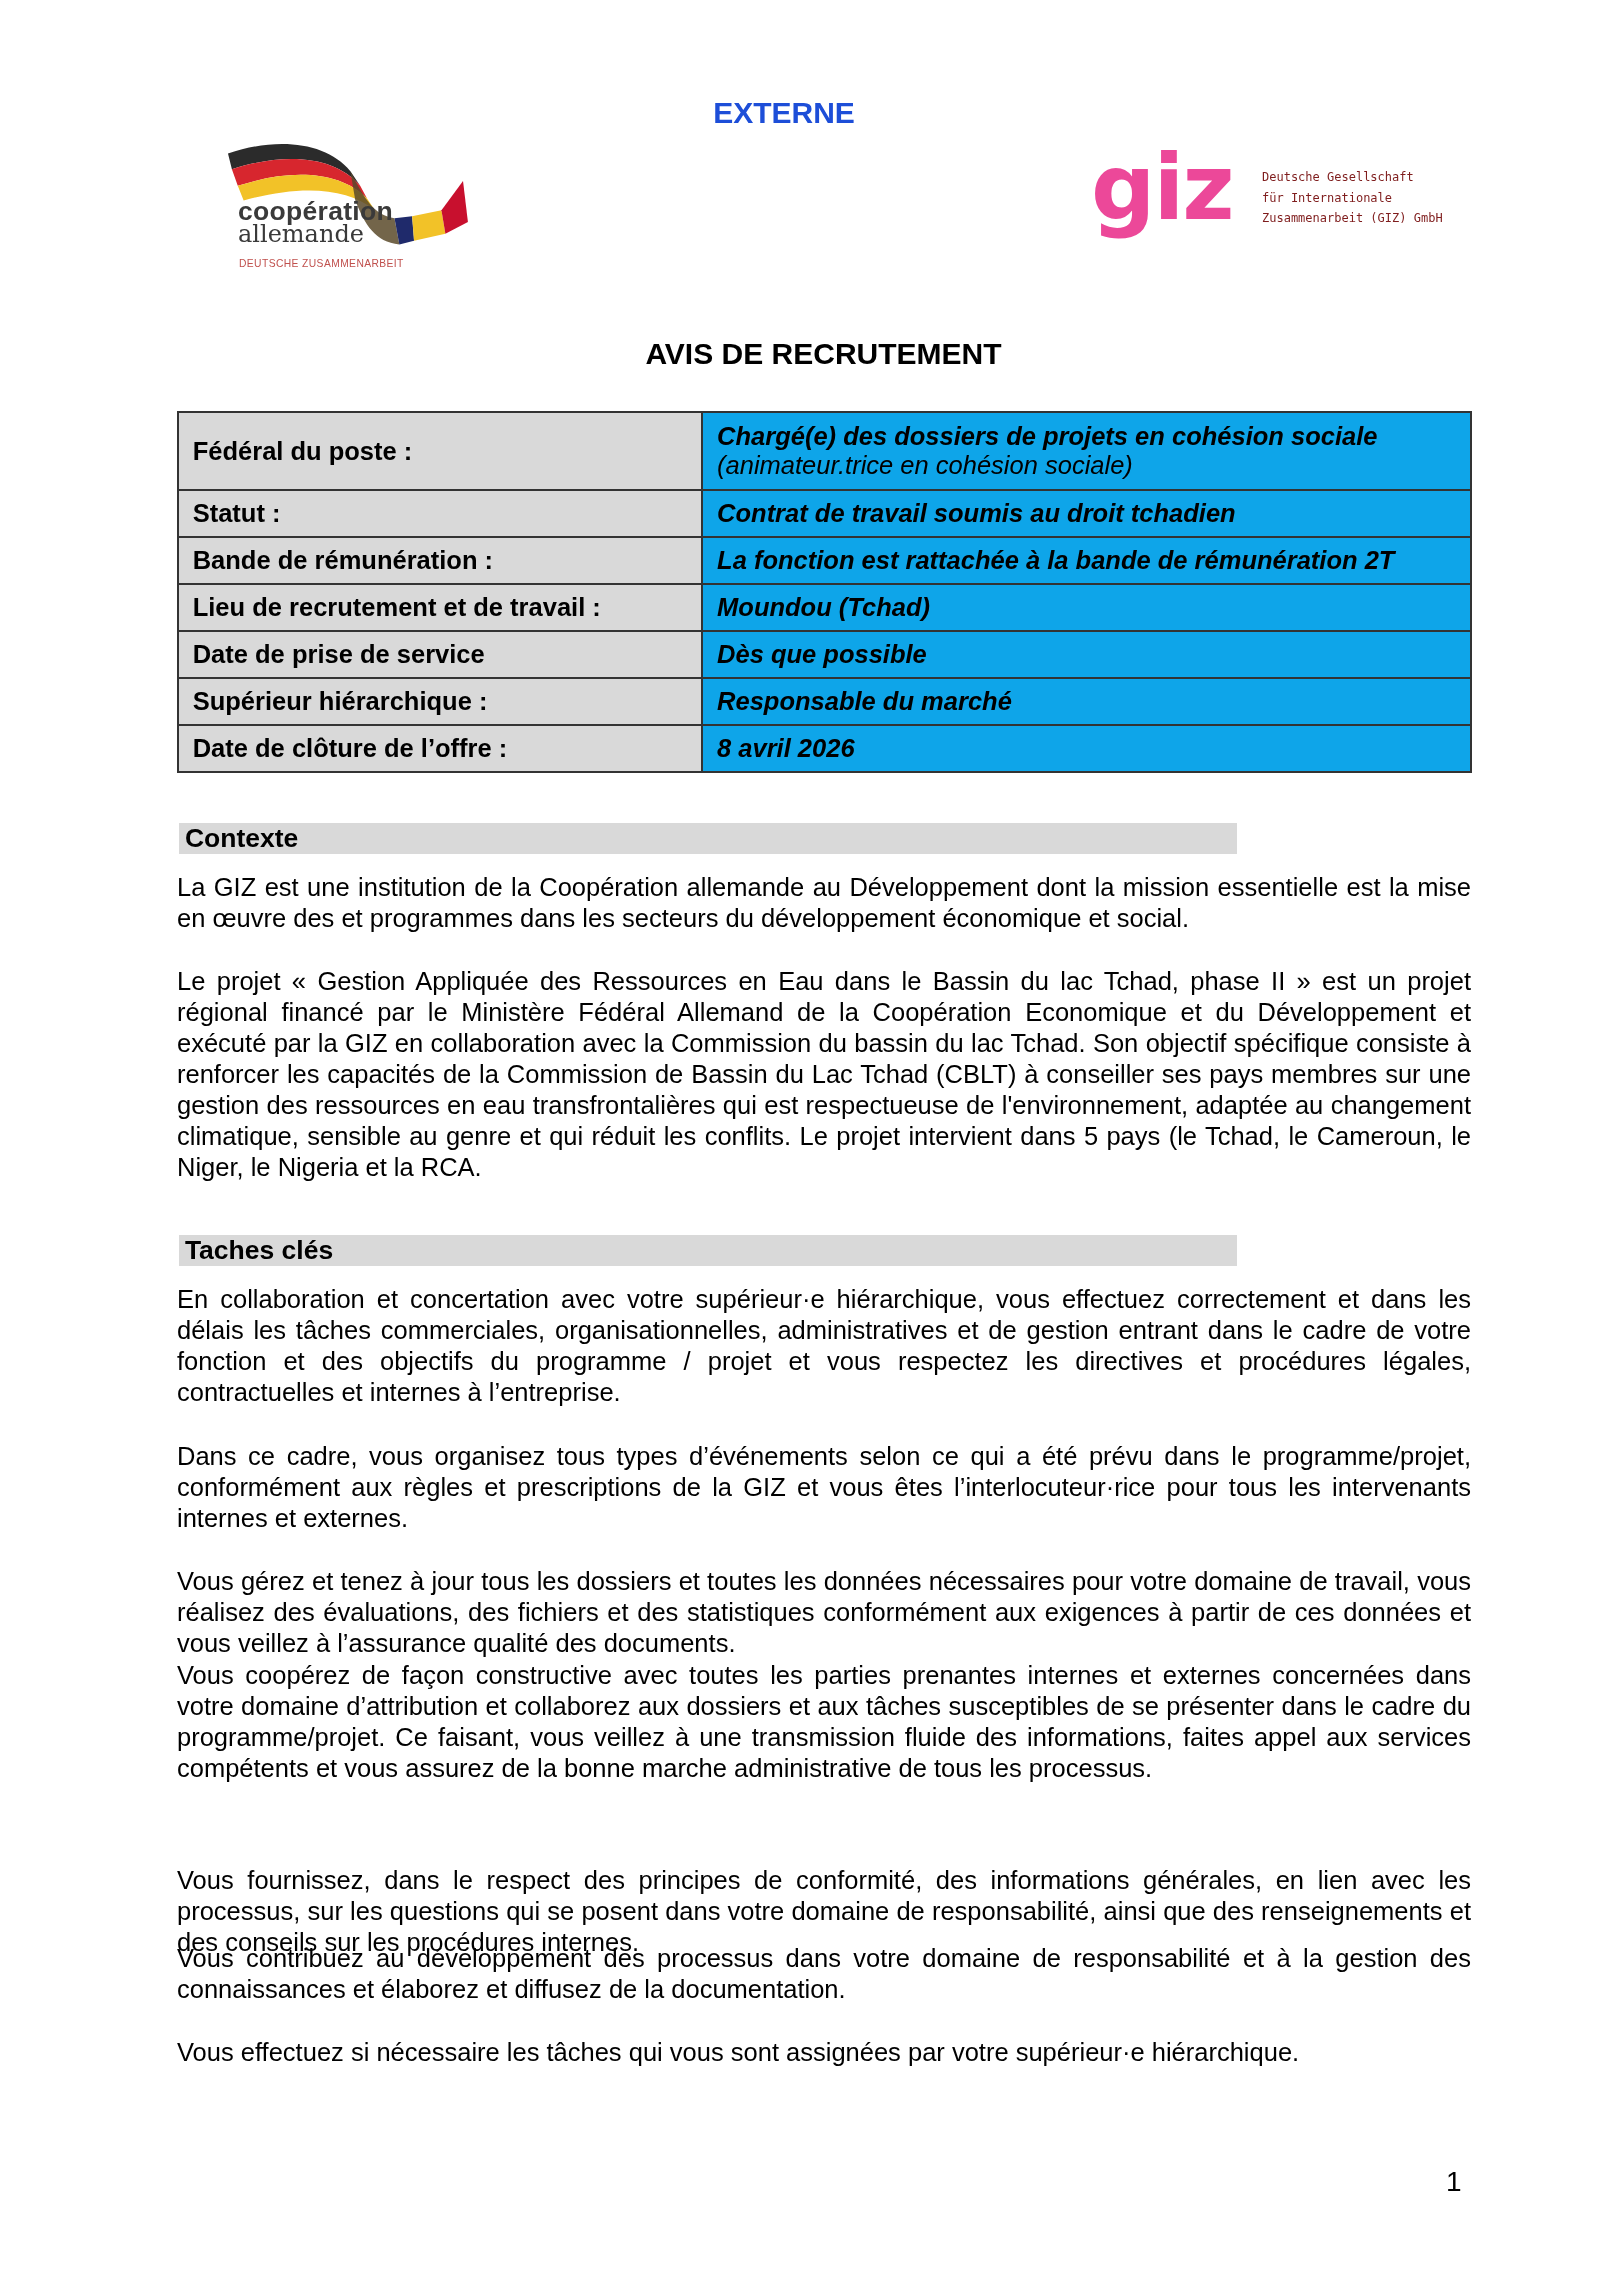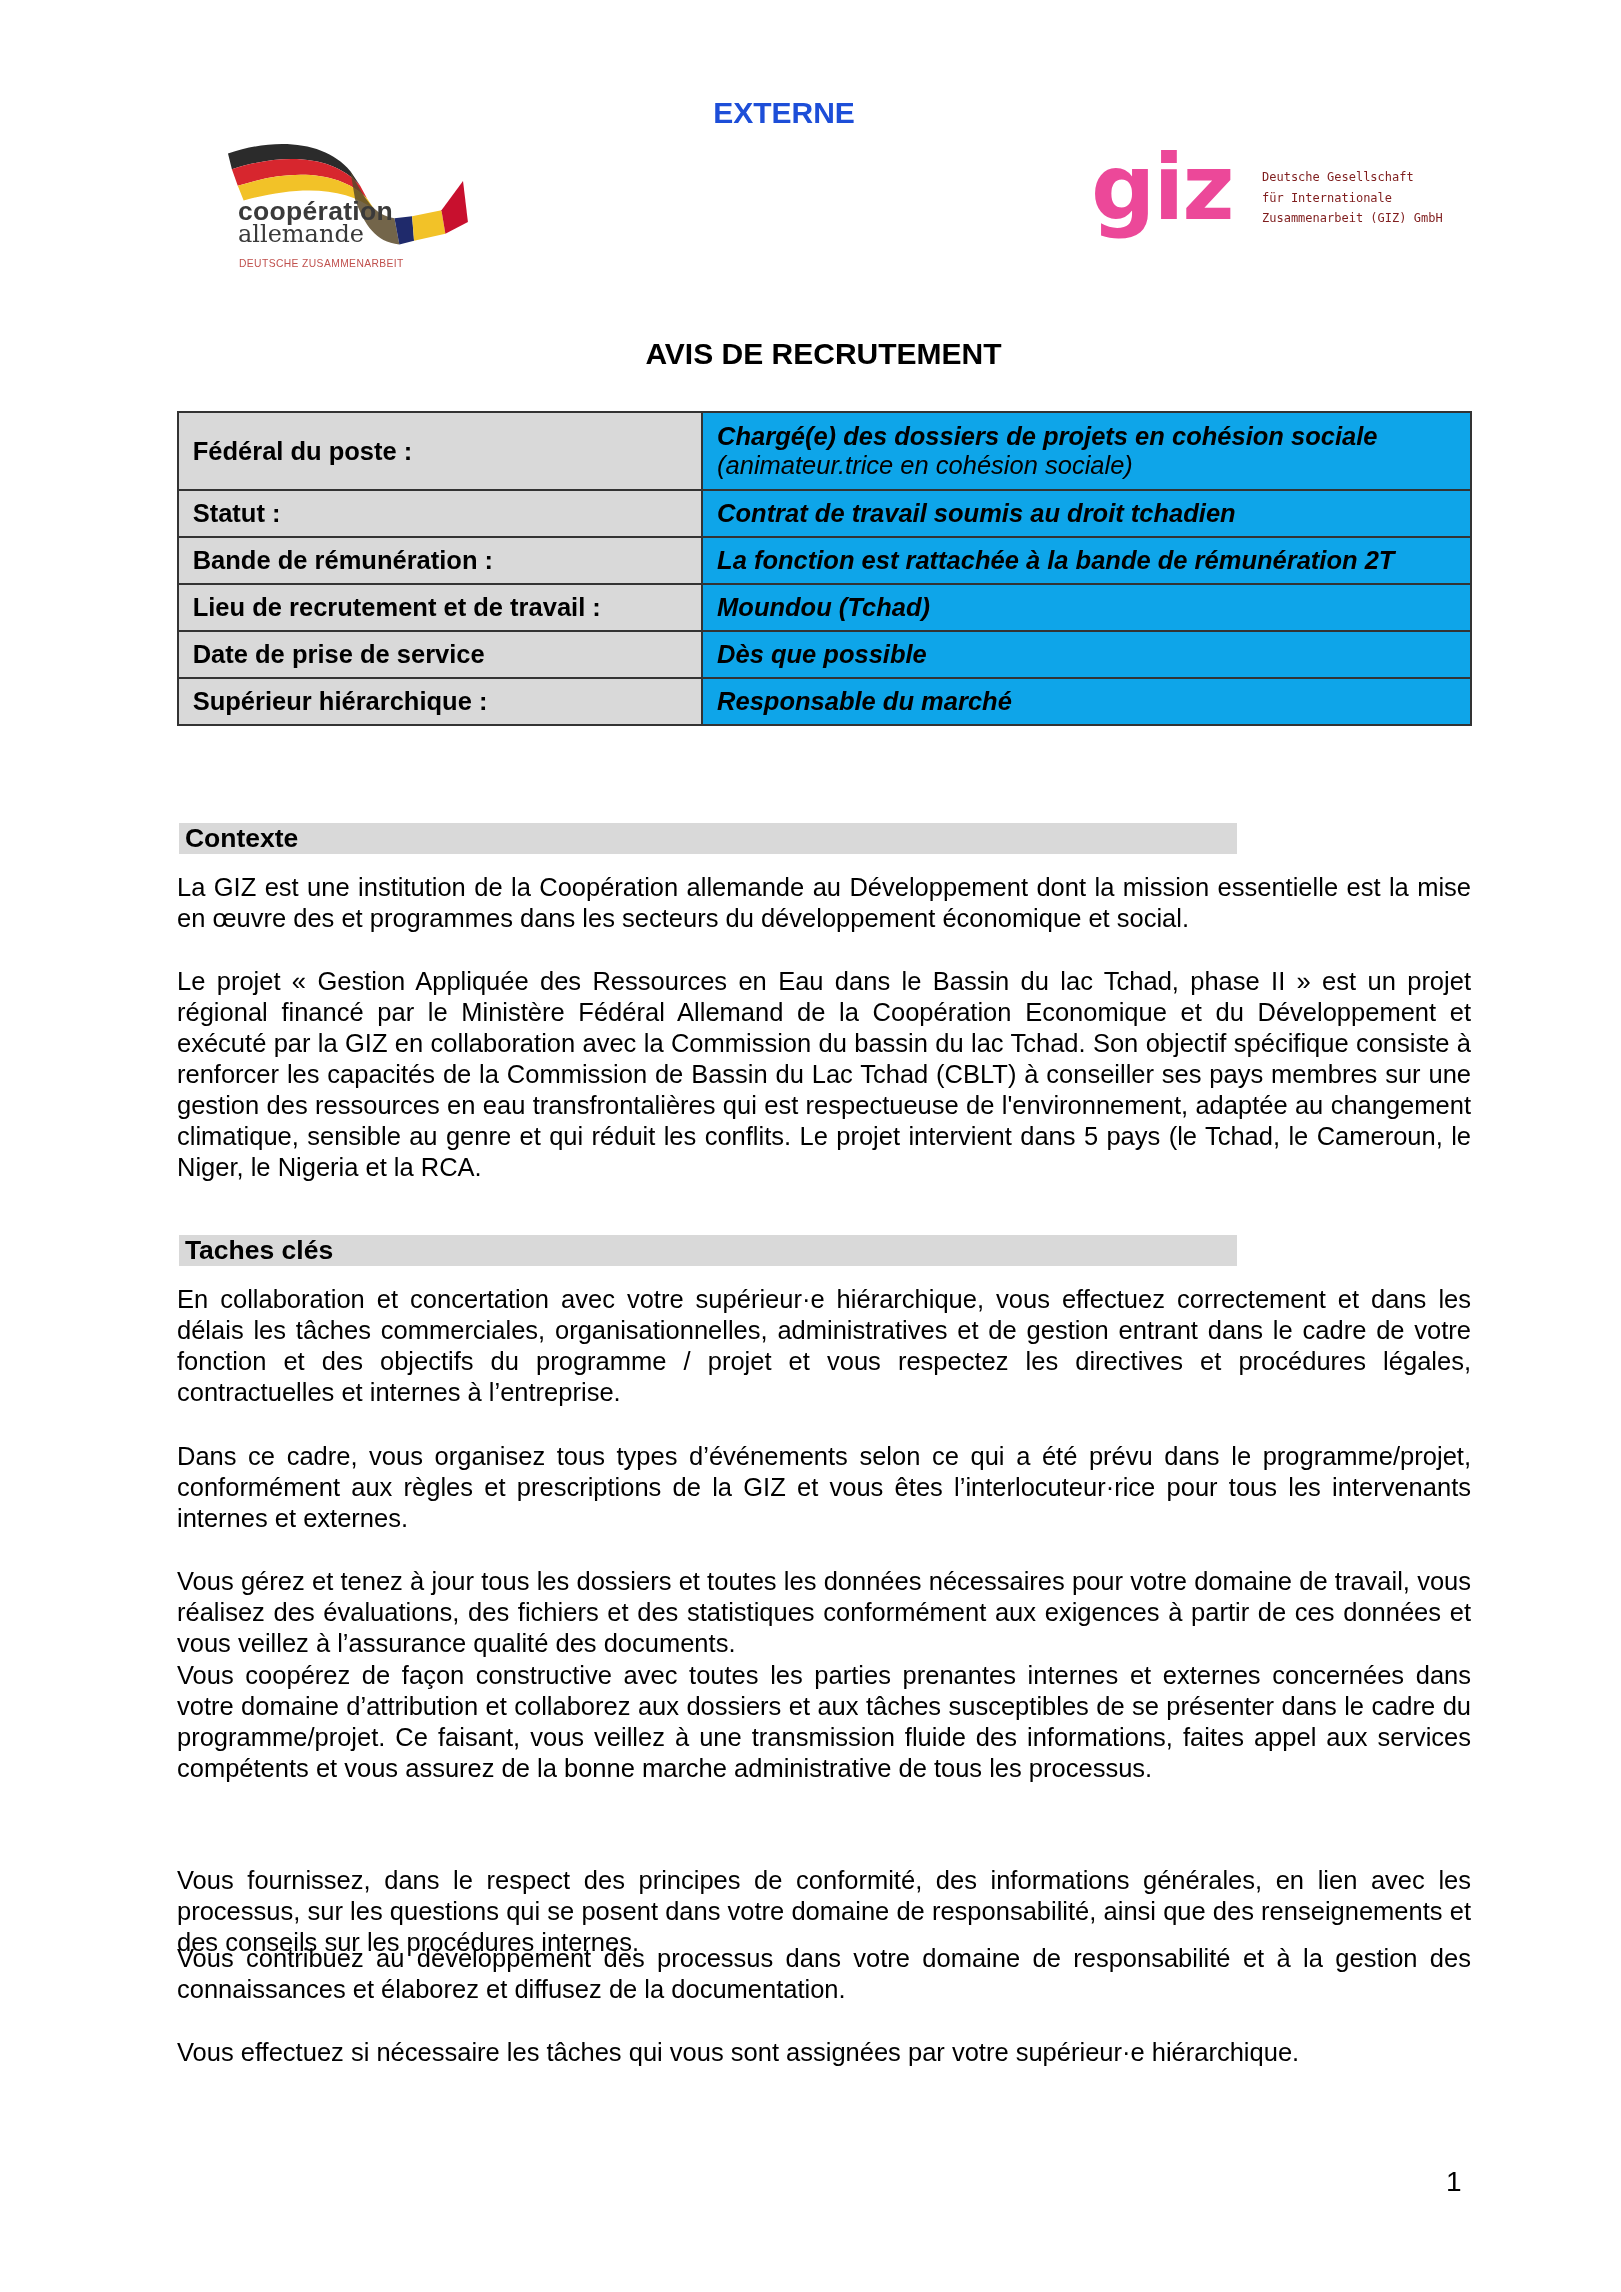--- a/index.html
+++ b/index.html
@@ -89,20 +89,24 @@
     <td class="val">Moundou (Tchad)</td>
   </tr>
   <tr>
     <td class="lbl">Date de prise de service</td>
     <td class="val">Dès que possible</td>
   </tr>
   <tr>
     <td class="lbl">Supérieur hiérarchique :</td>
     <td class="val">Responsable du marché</td>
   </tr>
+  <tr>
+    <td class="lbl">Date de clôture de l’offre :</td>
+    <td class="val">8 avril 2026</td>
+  </tr>
 </tbody>
   </table>
 
 <div class="abs sec-bar" style="top:823px;">
   <div class="sec-label">Contexte</div>
 </div>
 <div class="abs para" style="top:872px;">La GIZ est une institution de la Coopération allemande au Développement dont la mission essentielle est la mise en œuvre des et programmes dans les secteurs du développement économique et social.</div>
 <div class="abs para" style="top:966px;">Le projet « Gestion Appliquée des Ressources en Eau dans le Bassin du lac Tchad, phase II » est un projet régional financé par le Ministère Fédéral Allemand de la Coopération Economique et du Développement et exécuté par la GIZ en collaboration avec la Commission du bassin du lac Tchad.  Son objectif spécifique consiste à renforcer les capacités de la Commission de Bassin du Lac Tchad (CBLT) à conseiller ses pays membres sur une gestion des ressources en eau transfrontalières qui est respectueuse de l'environnement, adaptée au changement climatique, sensible au genre et qui réduit les conflits. Le projet intervient dans 5 pays (le Tchad, le Cameroun, le Niger, le Nigeria et la RCA.</div>
 
 <div class="abs sec-bar" style="top:1235px;">

